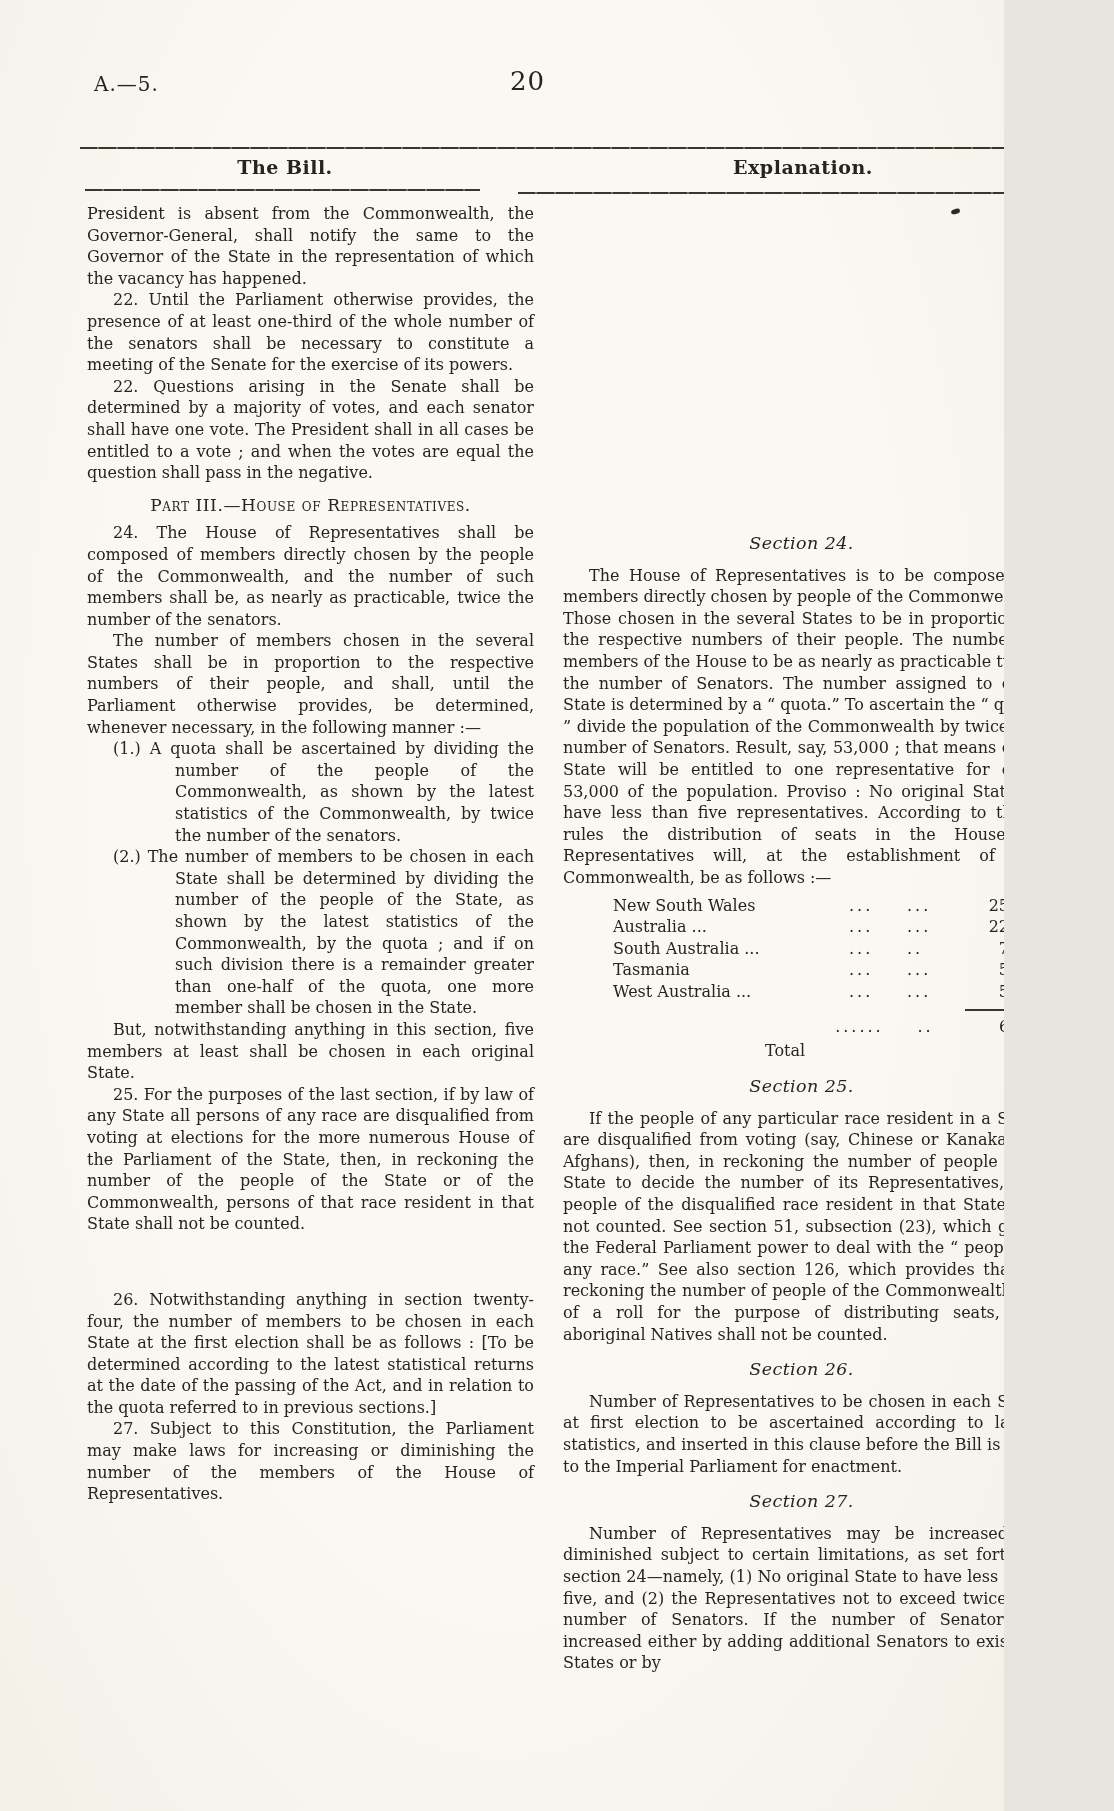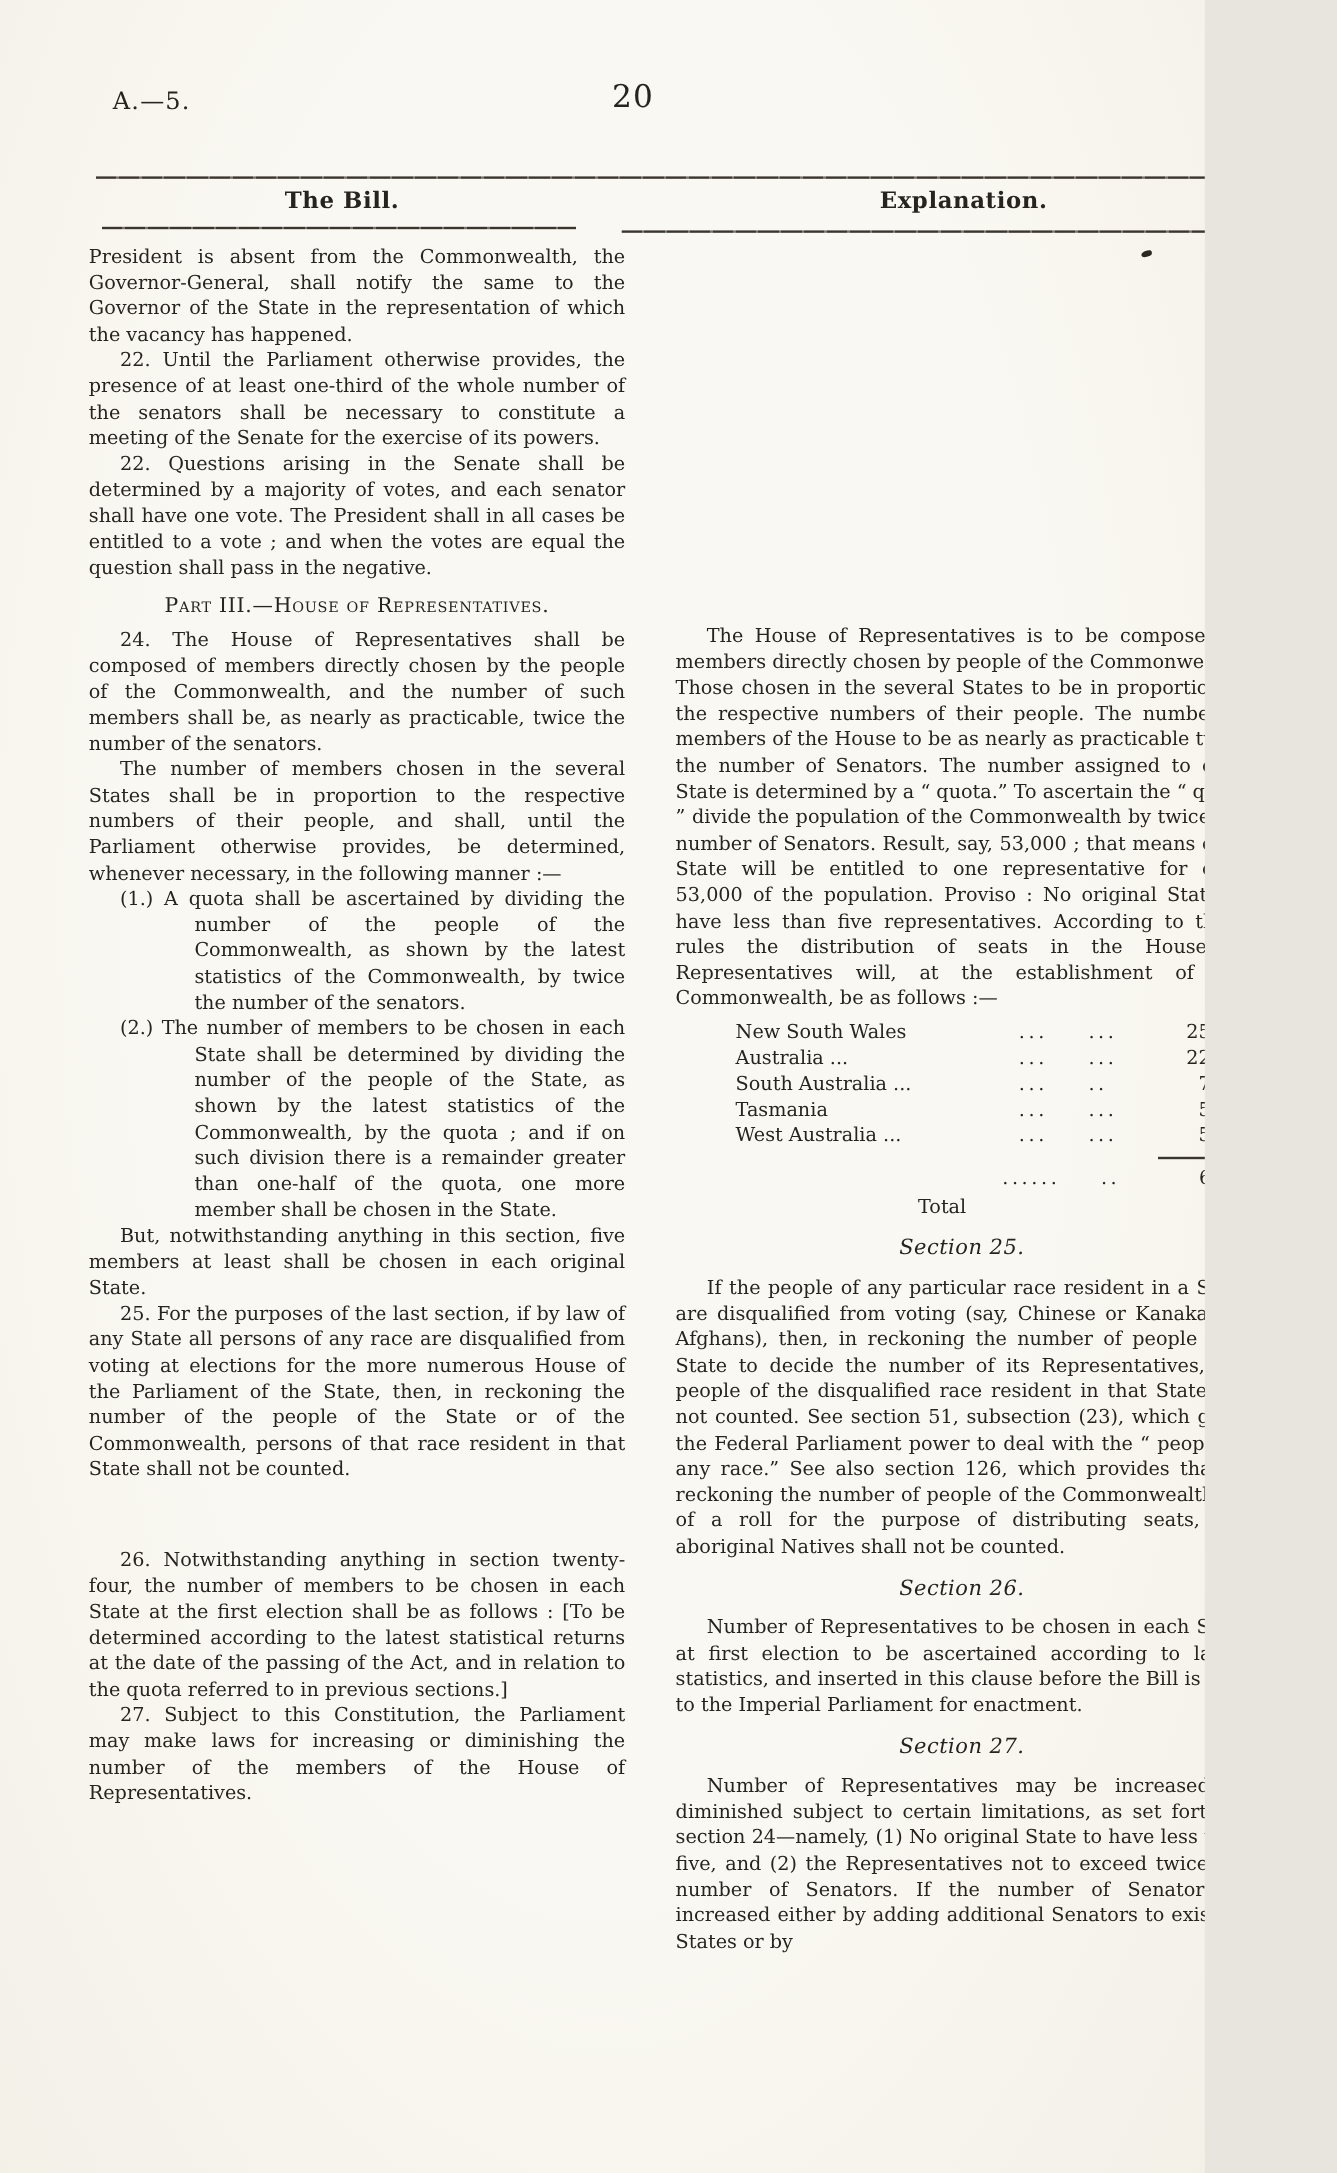--- a/index.html
+++ b/index.html
@@ -19,21 +19,21 @@
   .rule{position:absolute;height:2px;background:repeating-linear-gradient(90deg,#3a362f 0 17px,#7a7468 17px 19px);}
   .rule-top{left:80px;top:147px;width:1018px;}
   .rule-bill{left:85px;top:189px;width:395px;}
   .rule-expl{left:518px;top:192px;width:577px;}
   .col-head{position:absolute;top:156px;font-size:19px;font-weight:bold;letter-spacing:0.5px;}
   .col-head.bill{left:85px;width:400px;text-align:center;}
   .col-head.expl{left:563px;width:480px;text-align:center;}
   .ink-blot{position:absolute;left:951px;top:209px;width:9px;height:5px;background:#2c2822;border-radius:60% 40% 50% 50%;transform:rotate(-15deg);}
   
   .col{position:absolute;top:203px;font-size:16px;line-height:21.6px;text-align:justify;}
-  .col-bill{left:74px;width:447px;}
+  .col-bill{left:87px;width:447px;}
   .col-expl{left:563px;width:477px;}
   p{margin:0;}
   .ind{text-indent:26px;}
   .hang{padding-left:88px;text-indent:-62px;}
   .part-heading{
     text-align:center;font-variant:small-caps;letter-spacing:0.6px;
     font-size:17px;margin:11px 0 6px 0;text-indent:0;
   }
   .sec-heading{
     text-align:center;font-style:italic;font-size:17.5px;
@@ -77,20 +77,21 @@
     <p class="hang"><span>(2.)</span> <span>The number of members to be chosen in each State shall be determined by dividing the number of the people of the State, as shown by the latest statistics of the Commonwealth, by the quota ; and if on such division there is a remainder greater than one-half of the quota, one more member shall be chosen in the State.</span></p>
     <p class="ind">But, notwithstanding anything in this section, five members at least shall be chosen in each original State.</p>
     <p class="ind">25. For the purposes of the last section, if by law of any State all persons of any race are disqualified from voting at elections for the more numerous House of the Parliament of the State, then, in reckoning the number of the people of the State or of the Commonwealth, persons of that race resident in that State shall not be counted.</p>
     <p class="ind gap-26">26. Notwithstanding anything in section twenty-four, the number of members to be chosen in each State at the first election shall be as follows : [To be determined according to the latest statistical returns at the date of the passing of the Act, and in relation to the quota referred to in previous sections.]</p>
     <p class="ind">27. Subject to this Constitution, the Parliament may make laws for increasing or diminishing the number of the members of the House of Representatives.</p>
   </div>
 
   <div class="col col-expl">
     <div class="spacer-expl"></div>
 
+    <p class="sec-heading">Section 24.</p>
     <p class="ind">The House of Representatives is to be composed of members directly chosen by people of the Commonwealth. Those chosen in the several States to be in proportion to the respective numbers of their people. The number of members of the House to be as nearly as practicable twice the number of Senators. The number assigned to each State is determined by a “ quota.” To ascertain the “ quota ” divide the population of the Commonwealth by twice the number of Senators. Result, say, 53,000 ; that means each State will be entitled to one representative for each 53,000 of the population. Proviso : No original State to have less than five representatives. According to these rules the distribution of seats in the House of Representatives will, at the establishment of the Commonwealth, be as follows :—</p>
 
     <div class="seat-table">
       <div class="seat-row">
         <span>New South Wales</span>
         <span class="dots">...</span>
         <span class="dots">...</span>
         <span class="val">25</span>
       </div>
       <div class="seat-row">

